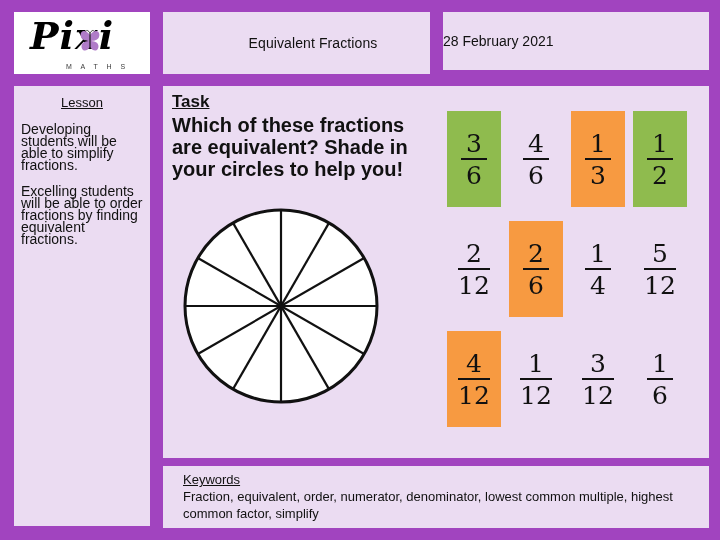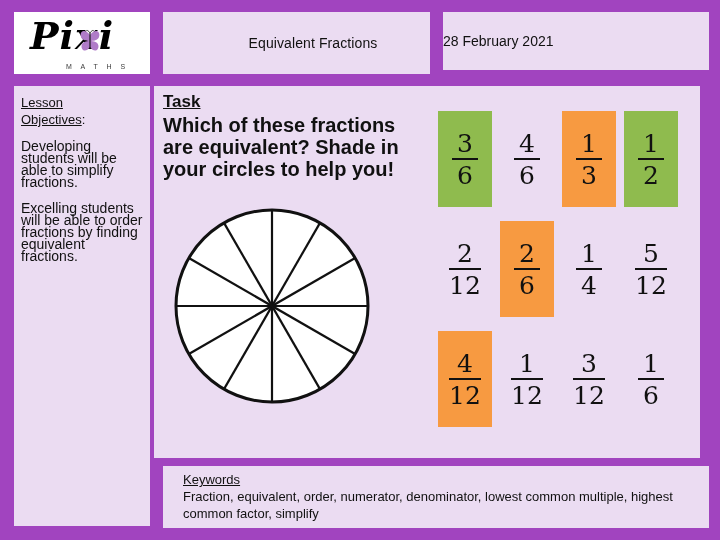--- a/index.html
+++ b/index.html
@@ -100,38 +100,39 @@
 
   
   #objectives-panel {
     left: 14px;
     top: 86px;
     width: 136px;
     height: 440px;
     padding: 8px 7px 0 7px;
   }
   #objectives-heading {
+    text-align: center;
     font-size: 13px;
     color: #111;
     line-height: 17px;
     margin-bottom: 12px;
   }
   #objectives-heading .ul {
     text-decoration: underline;
   }
   .objective {
     font-size: 14px;
     line-height: 12px;
     color: #111;
     margin-bottom: 14px;
   }
 
   
   #task-panel {
-    left: 154px;
+    left: 163px;
     top: 86px;
     width: 546px;
     height: 372px;
   }
   #task-heading {
     position: absolute;
     left: 9px;
     top: 6px;
     font-size: 17px;
     font-weight: bold;
@@ -239,21 +240,20 @@
   <span id="title-text">Equivalent Fractions</span>
 </div>
 
 <div class="panel" id="date-panel">
   <span id="date-text">28 February 2021</span>
 </div>
 
 <div class="panel" id="objectives-panel">
   <div id="objectives-heading">
     <div><span class="ul">Lesson</span></div>
-    <div><span class="ul">Objectives</span><span>:</span></div>
   </div>
   <div class="objective">Developing students will be able to simplify fractions.</div>
   <div class="objective">Excelling students will be able to order fractions by finding equivalent fractions.</div>
 </div>
 
 <div class="panel" id="task-panel">
 
   <div id="task-heading">Task</div>
   <div id="task-body">Which of these fractions are equivalent? Shade in your circles to help you!</div>
 

